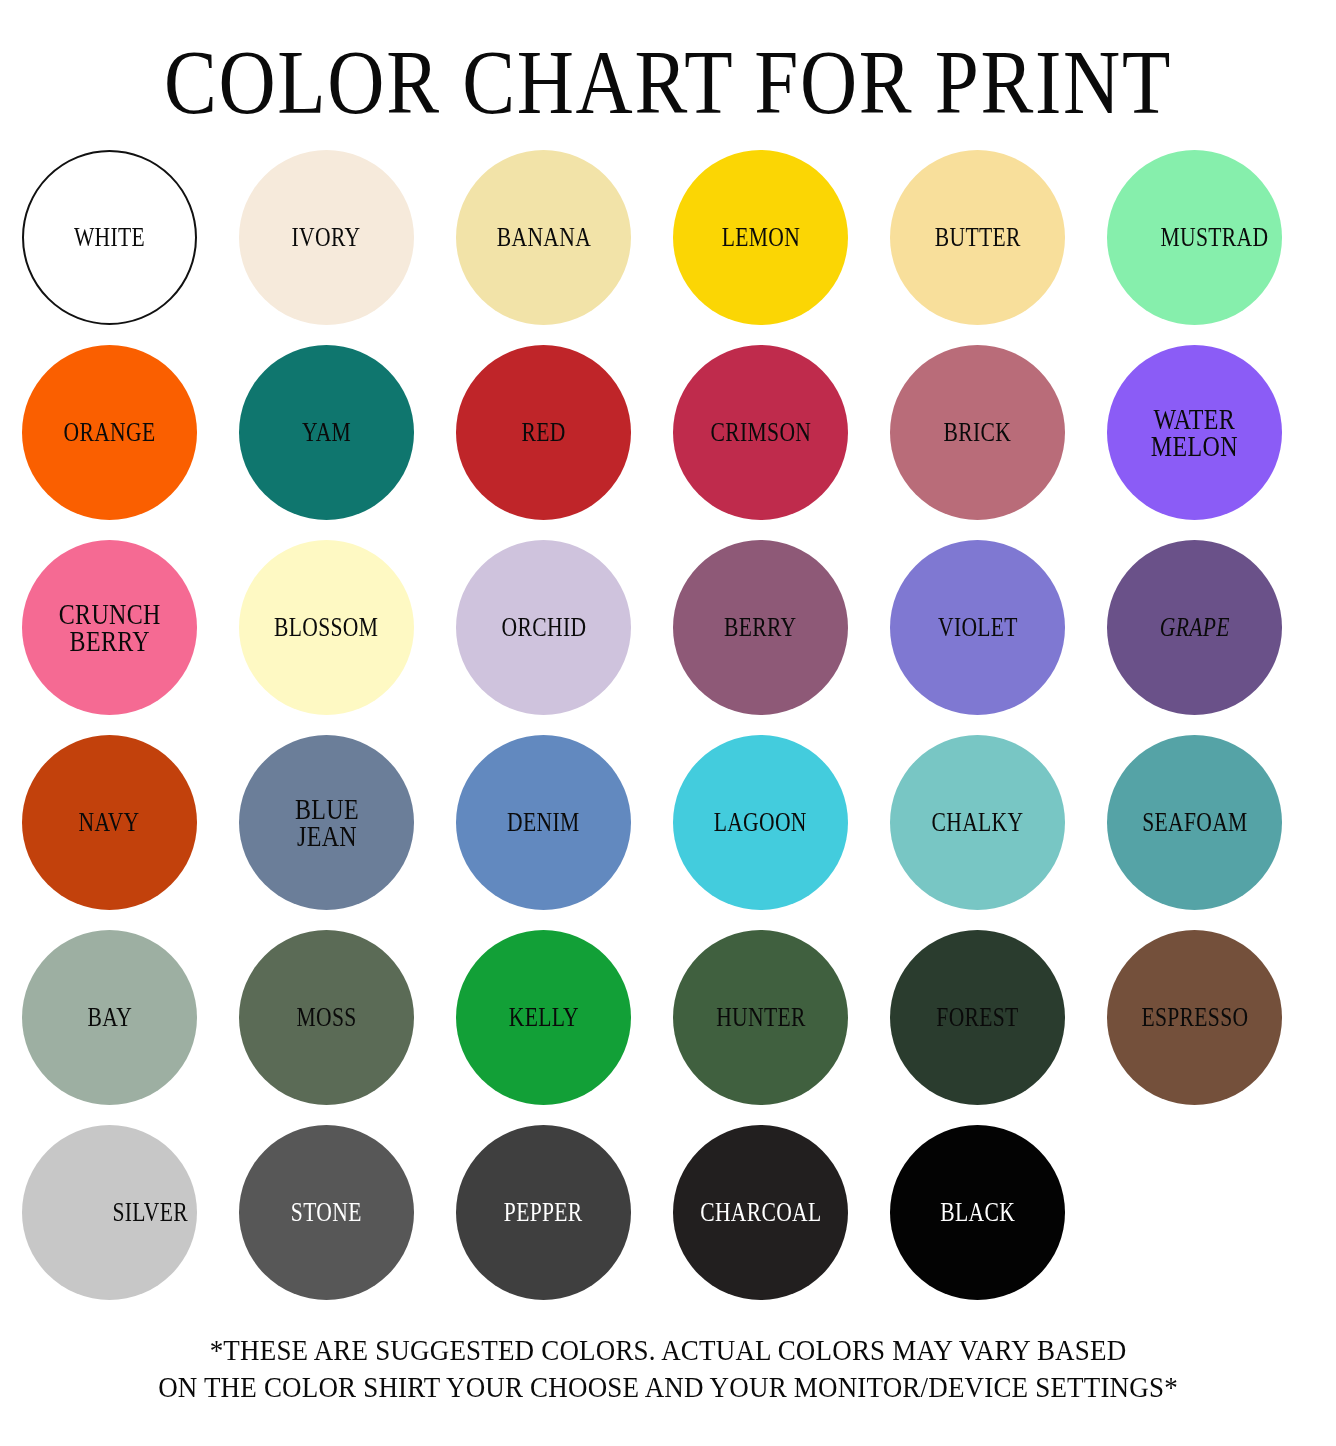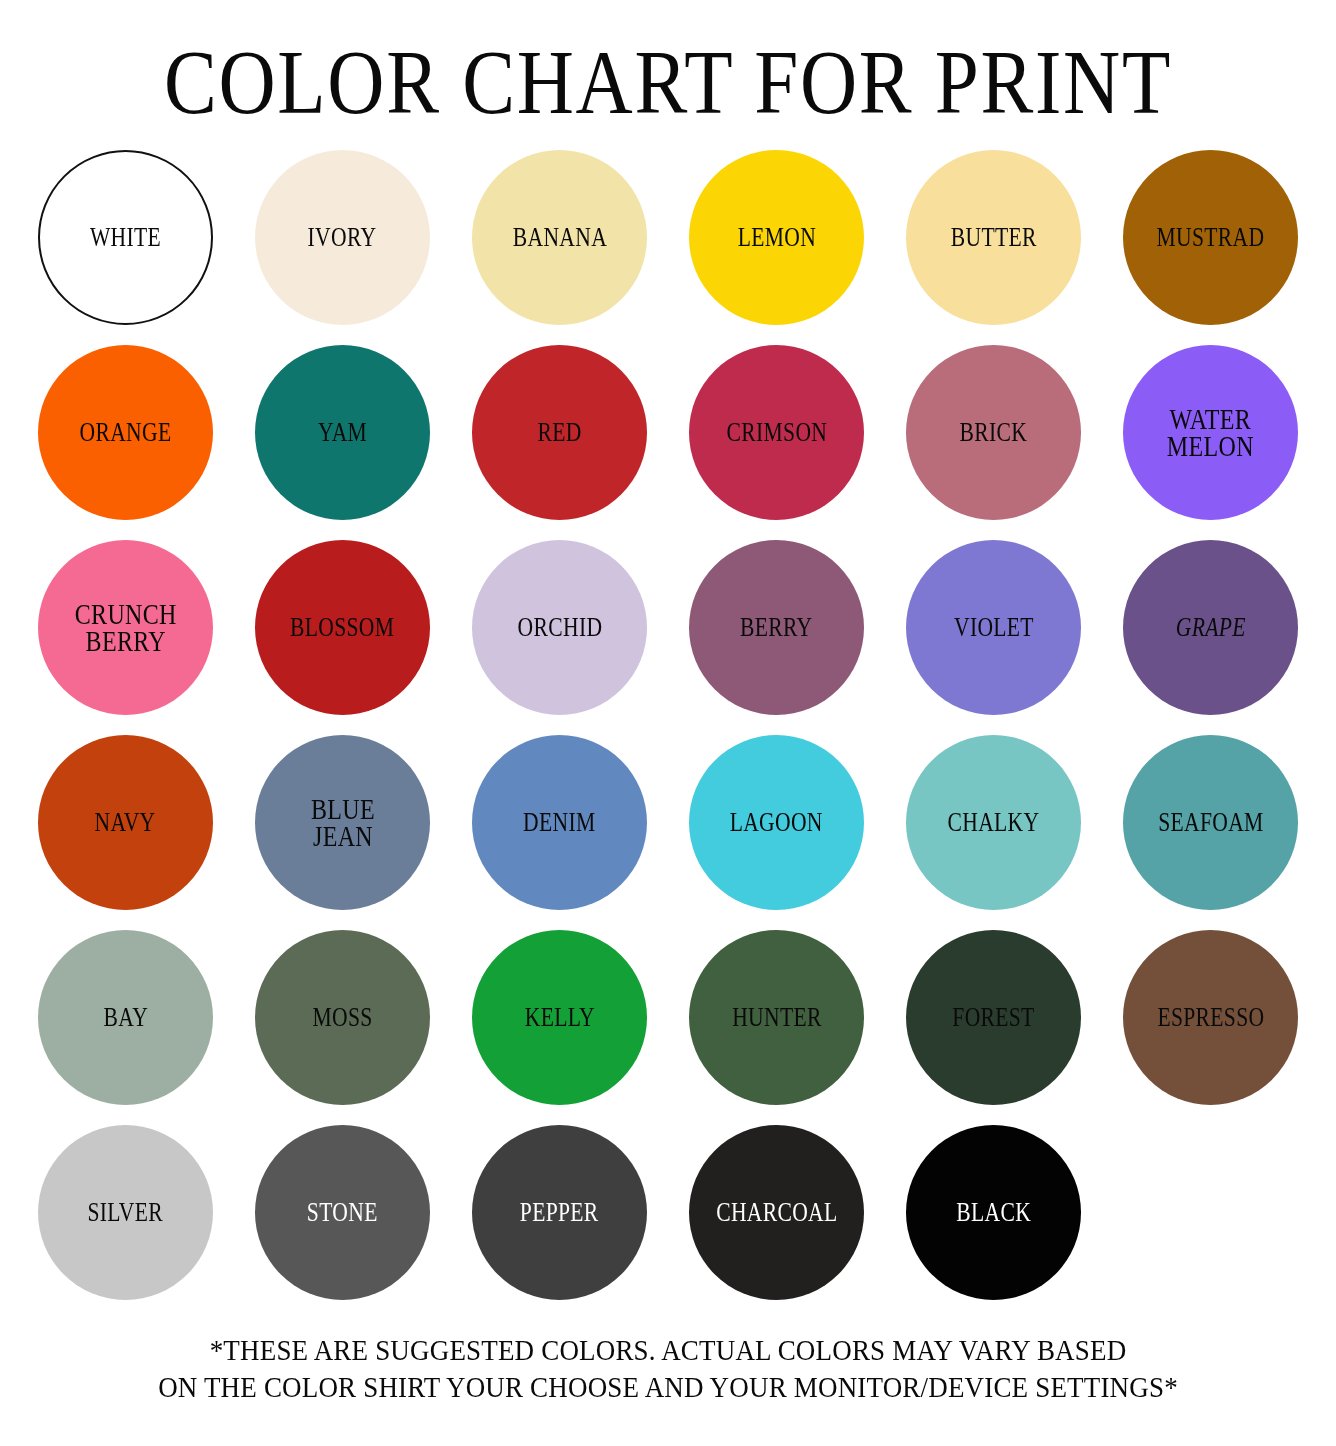--- a/index.html
+++ b/index.html
@@ -37,21 +37,21 @@
     transform: scaleX(0.86);
     transform-origin: center top;
     white-space: nowrap;
     font-weight: 400;
   }
 
   
   .grid {
     position: absolute;
     top: 150px;
-    left: 38px;
+    left: 22px;
     width: 1260px;
     display: grid;
     grid-template-columns: repeat(6, 175px);
     grid-auto-rows: 175px;
     column-gap: 42px;
     row-gap: 20px;
   }
 
   .swatch {
     position: relative;
@@ -125,21 +125,21 @@
       </div>
       <div class="swatch" style="background: rgb(242, 227, 168);">
         <span class="swatch-label dark-text">BANANA</span>
       </div>
       <div class="swatch" style="background: rgb(251, 214, 4);">
         <span class="swatch-label dark-text">LEMON</span>
       </div>
       <div class="swatch" style="background: rgb(248, 223, 155);">
         <span class="swatch-label dark-text">BUTTER</span>
       </div>
-      <div class="swatch" style="background: #a16207;">
+      <div class="swatch" style="background: #86efac; justify-content: flex-end;">
         <span class="swatch-label dark-text">MUSTRAD</span>
       </div>
       <div class="swatch" style="background: rgb(250, 95, 0);">
         <span class="swatch-label dark-text">ORANGE</span>
       </div>
       <div class="swatch" style="background: #0f766e;">
         <span class="swatch-label dark-text">YAM</span>
       </div>
       <div class="swatch" style="background: rgb(191, 37, 41);">
         <span class="swatch-label dark-text">RED</span>
@@ -149,21 +149,21 @@
       </div>
       <div class="swatch" style="background: rgb(185, 108, 121);">
         <span class="swatch-label dark-text">BRICK</span>
       </div>
       <div class="swatch" style="background: #8b5cf6;">
         <span class="swatch-label dark-text two-line"><span class="l1">WATER</span><span class="l2">MELON</span></span>
       </div>
       <div class="swatch" style="background: rgb(245, 106, 147);">
         <span class="swatch-label dark-text two-line"><span class="l1">CRUNCH</span><span class="l2">BERRY</span></span>
       </div>
-      <div class="swatch" style="background: #b91c1c;">
+      <div class="swatch" style="background: #fef9c3;">
         <span class="swatch-label dark-text">BLOSSOM</span>
       </div>
       <div class="swatch" style="background: rgb(207, 195, 221);">
         <span class="swatch-label dark-text">ORCHID</span>
       </div>
       <div class="swatch" style="background: rgb(142, 89, 119);">
         <span class="swatch-label dark-text">BERRY</span>
       </div>
       <div class="swatch" style="background: rgb(127, 120, 210);">
         <span class="swatch-label dark-text">VIOLET</span>
@@ -200,21 +200,21 @@
       </div>
       <div class="swatch" style="background: rgb(64, 96, 63);">
         <span class="swatch-label dark-text">HUNTER</span>
       </div>
       <div class="swatch" style="background: rgb(42, 60, 46);">
         <span class="swatch-label dark-text">FOREST</span>
       </div>
       <div class="swatch" style="background: rgb(116, 80, 59);">
         <span class="swatch-label dark-text">ESPRESSO</span>
       </div>
-      <div class="swatch" style="background: rgb(199, 199, 199);">
+      <div class="swatch" style="background: rgb(199, 199, 199); justify-content: flex-end;">
         <span class="swatch-label dark-text">SILVER</span>
       </div>
       <div class="swatch" style="background: rgb(87, 87, 87);">
         <span class="swatch-label light-text">STONE</span>
       </div>
       <div class="swatch" style="background: rgb(63, 63, 63);">
         <span class="swatch-label light-text">PEPPER</span>
       </div>
       <div class="swatch" style="background: rgb(34, 31, 31);">
         <span class="swatch-label light-text">CHARCOAL</span>

